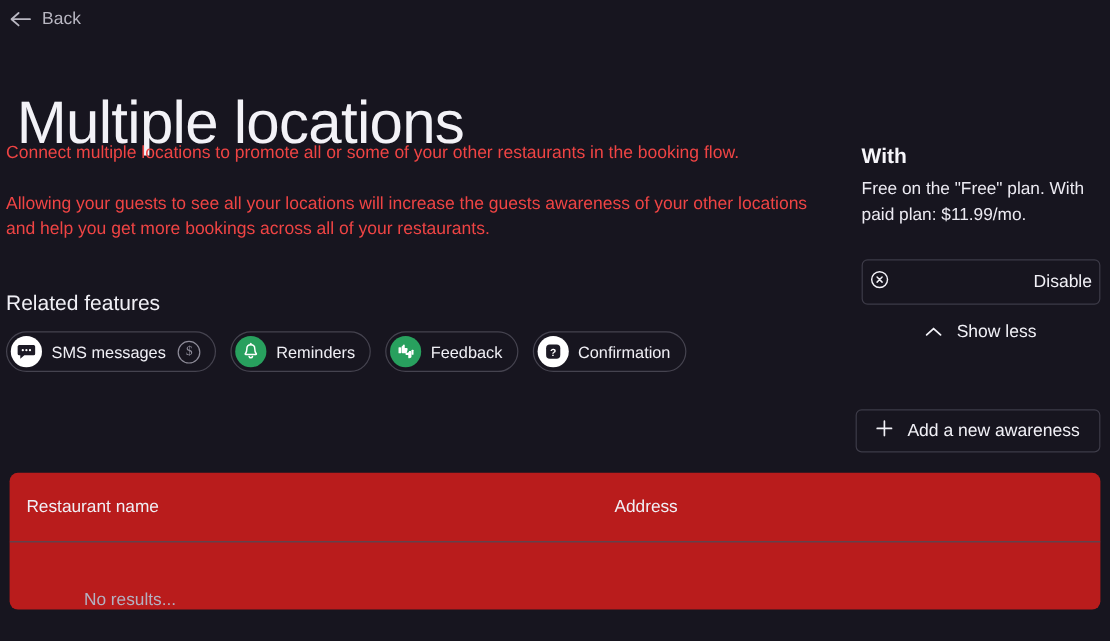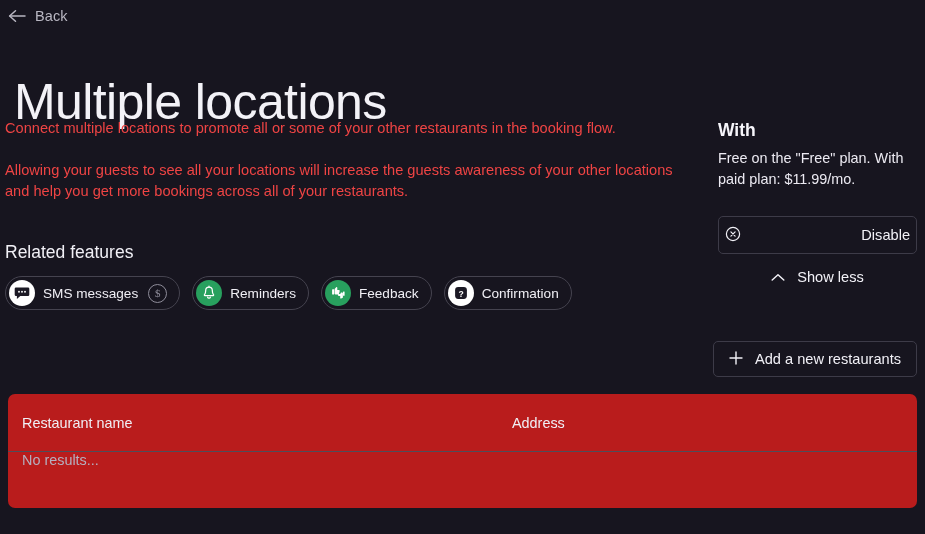--- a/index.html
+++ b/index.html
@@ -241,22 +241,23 @@
     border-bottom: 1px solid #4f4d59;
   }
   .th {
     font-size: 14.4px;
     color: #f0eff5;
   }
   .col-name { width: 504px; padding-left: 14px; box-sizing: border-box; }
   .col-address { flex: 1; }
   .table-body {
     display: flex;
-    align-items: flex-start;
+    align-items: flex-end;
     height: 56px;
+    padding-left: 48px;
   }
   .no-results {
     padding-left: 14px;
     font-size: 14.4px;
     color: #b4b0c0;
   }
 </style>
 </head>
 <body>
 
@@ -354,21 +355,21 @@
     </span>
     <span class="show-less-label">Show less</span>
   </div>
 
   <button class="add-connection">
     <span>
       <svg class="plus-icon" viewBox="0 0 14 14" fill="none" aria-hidden="true">
         <path d="M7 1v12M1 7h12" stroke="#f2f1f7" stroke-width="1.4" stroke-linecap="round"></path>
       </svg>
     </span>
-    <span>Add a new restaurants</span>
+    <span>Add a new awareness</span>
   </button>
 
   <div class="table-panel">
     <div class="table-head">
       <div class="th col-name">Restaurant name</div>
       <div class="th col-address">Address</div>
     </div>
     <div class="table-body">
       <div class="no-results">No results...</div>
     </div>

